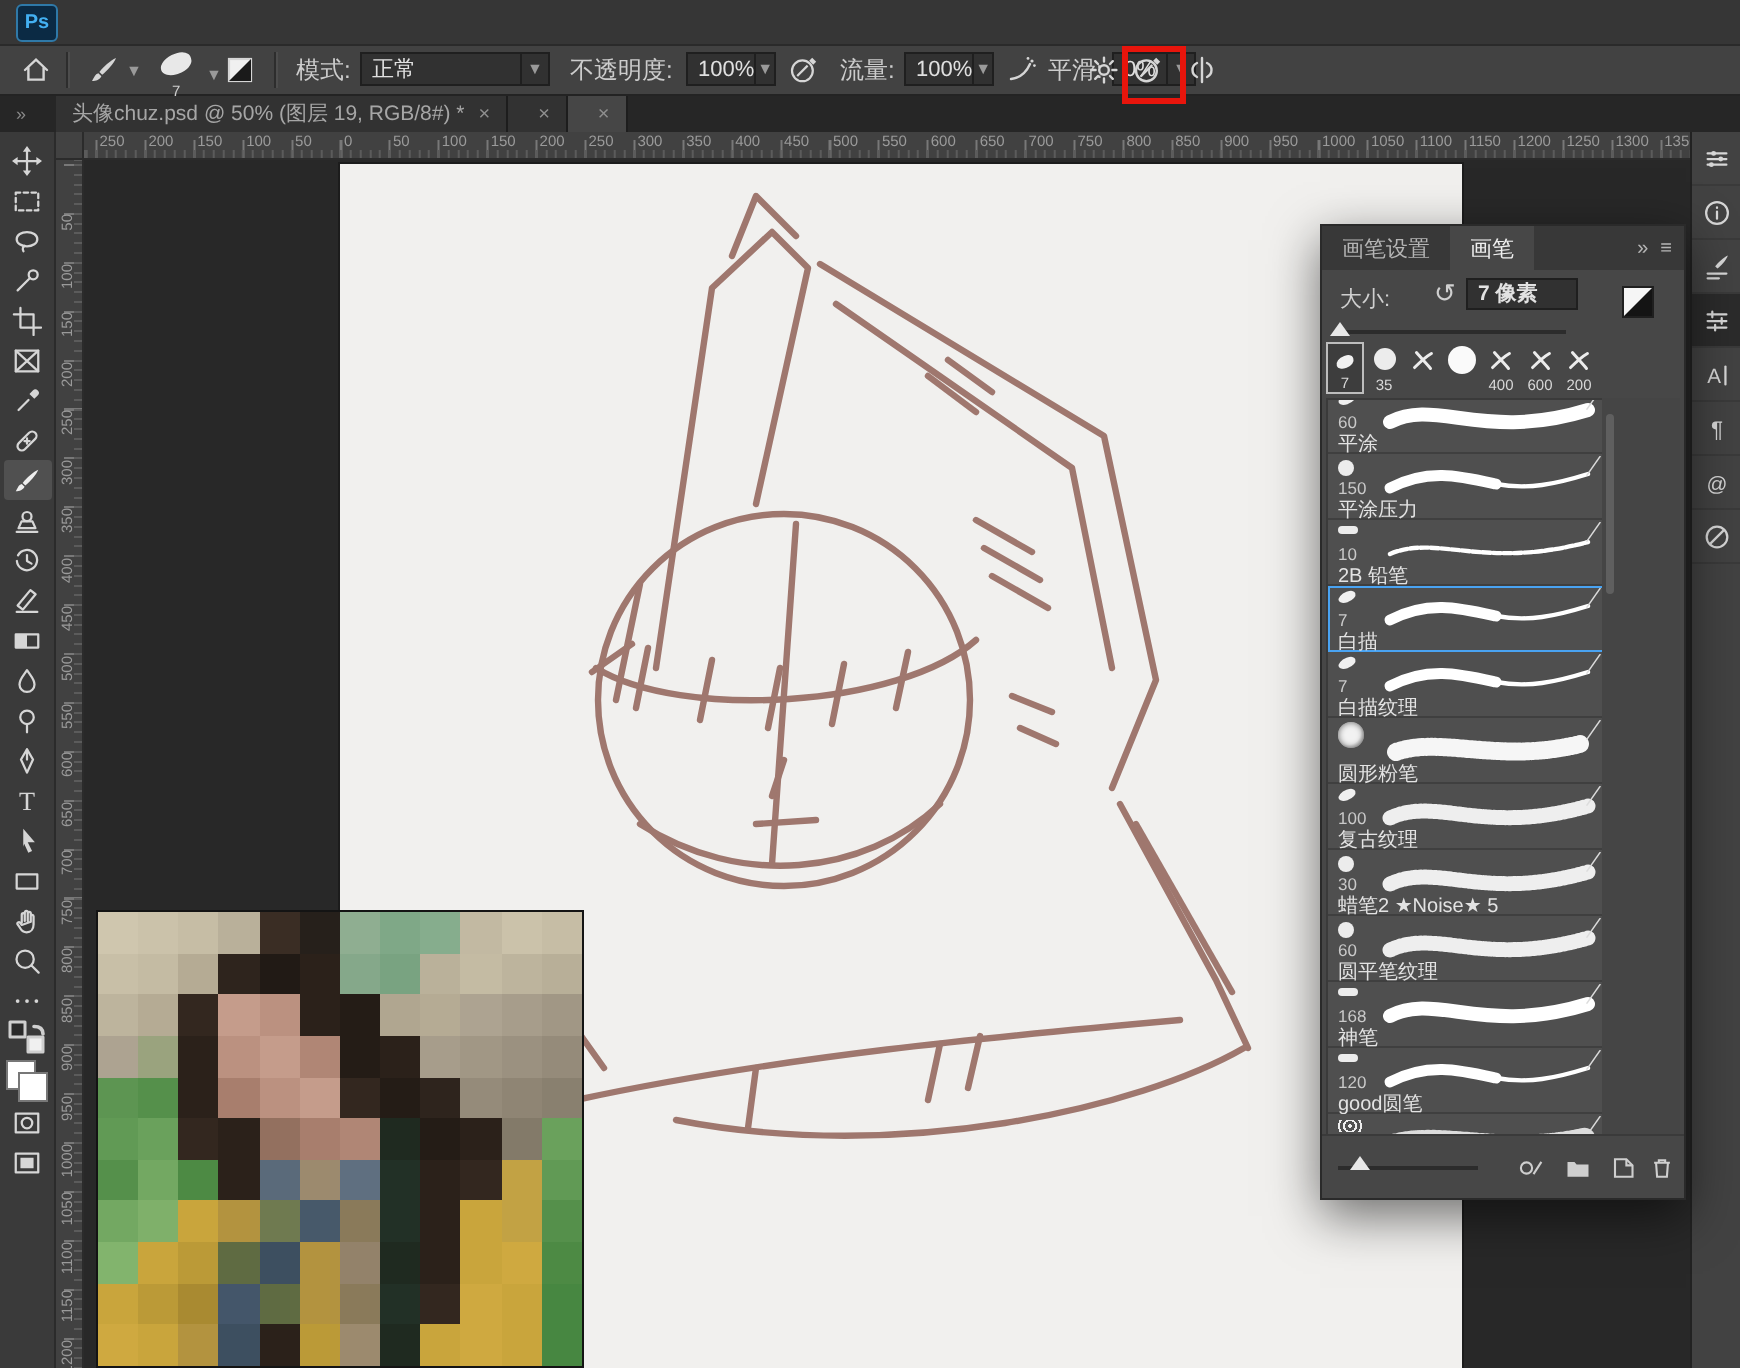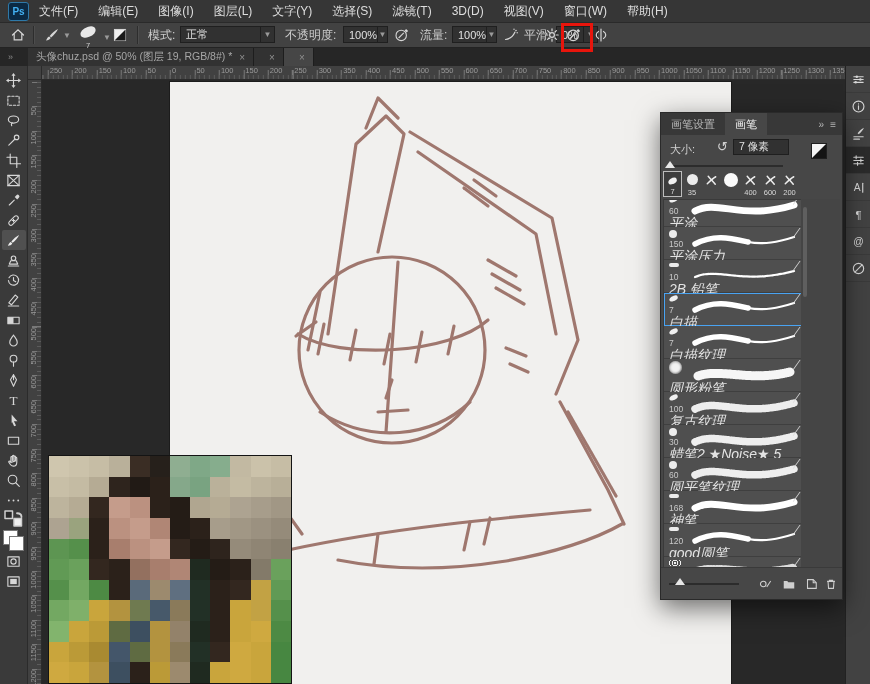--- a/index.html
+++ b/index.html
@@ -73,41 +73,41 @@
   #brush-panel{position:absolute;left:660px;top:46px;width:183px;height:488px;background:#474747;z-index:10;
     box-shadow:0 8px 24px rgba(0,0,0,.55);border:1px solid #2a2a2a;box-sizing:border-box;}
   #bp-header{position:absolute;left:0;top:0;width:100%;height:22px;background:#383838;display:flex;align-items:stretch;}
   .bp-tab{padding:0 10px;font-size:11px;color:#b5b5b5;display:flex;align-items:center;}
   .bp-tab.active{background:#474747;color:#efefef;}
   #bp-header-icons{margin-left:auto;display:flex;align-items:center;color:#b5b5b5;font-size:10px;padding-right:6px;gap:6px;}
   #bp-size-row{position:absolute;left:0;top:22px;width:100%;height:26px;}
   #bp-size-label{position:absolute;left:9px;top:7px;font-size:11px;color:#cfcfcf;}
   #bp-reset{position:absolute;left:56px;top:4px;font-size:13px;color:#cfcfcf;}
   #bp-size-field{position:absolute;left:72px;top:4px;width:56px;height:16px;background:#313131;border:1px solid #1f1f1f;box-sizing:border-box;
-    font-size:10.5px;color:#e2e2e2;display:flex;align-items:center;padding-left:5px;}
+    font-size:10.5px;color:#e2e2e2;display:flex;align-items:center;padding-left:5px;font-weight:bold;}
   #bp-size-pressure{position:absolute;left:150px;top:8px;width:14px;height:14px;border:1px solid #1f1f1f;
     background:linear-gradient(135deg,#f5f5f5 49%,#141414 51%);}
   #bp-slider{position:absolute;left:6px;top:52px;width:116px;height:2px;background:#2c2c2c;}
   .tri-thumb{position:absolute;width:0;height:0;border-left:5px solid transparent;border-right:5px solid transparent;border-bottom:7px solid #e8e8e8;}
   #bp-presets{position:absolute;left:2px;top:58px;width:179px;height:28px;display:flex;}
   .preset-cell{position:relative;width:19px;height:26px;margin-right:0.5px;display:flex;align-items:flex-start;justify-content:center;padding-top:2px;box-sizing:border-box;}
   .preset-cell.sel{border:1px solid #bdbdbd;background:#3d3d3d;}
   .preset-num{position:absolute;bottom:0;left:0;width:100%;text-align:center;font-size:7.5px;color:#d8d8d8;}
   .pg-blob{width:9px;height:6px;background:#f0f0f0;border-radius:60% 40% 55% 45%;transform:rotate(-20deg);margin-top:4px;}
   .pg-dot{width:11px;height:11px;background:#ececec;border-radius:50%;margin-top:1px;}
   .pg-circle{width:14px;height:14px;background:#fafafa;border-radius:50%;}
   .preset-cell svg{width:15px;height:15px;}
 
   #bp-list{position:absolute;left:2px;top:86px;width:140px;height:370px;overflow:hidden;background:#4f4f4f;border:1px solid #3a3a3a;box-sizing:border-box;}
   #bp-gutter{position:absolute;right:2px;top:86px;width:39px;height:370px;background:#454545;}
   #bp-scroll-thumb{position:absolute;left:2px;top:8px;width:4px;height:90px;background:#5f5f5f;border-radius:2px;}
   .brow{position:relative;width:100%;height:33px;border-bottom:1px solid #3f3f3f;box-sizing:border-box;background:#4f4f4f;}
   .brow.sel{outline:1px solid #49a3f2;outline-offset:-1px;}
   .brow .bnum{position:absolute;left:5px;top:12px;font-size:8.5px;color:#c9c9c9;}
-  .brow .bname{position:absolute;left:5px;top:21px;font-size:14px;color:#e3e3e3;white-space:nowrap;font-style:italic;}
+  .brow .bname{position:absolute;left:5px;top:21px;font-size:10px;color:#e3e3e3;white-space:nowrap;}
   .brow .bwave{position:absolute;left:26px;top:0;width:110px;height:33px;}
   .brow .bedit{position:absolute;right:3px;top:1px;font-size:9px;color:#dcdcdc;transform:rotate(8deg);}
   .dab{position:absolute;left:5px;top:3px;}
   .dab-blob{width:9px;height:5px;background:#f0f0f0;border-radius:60% 40% 55% 45%;transform:rotate(-20deg);}
   .dab-dot{width:8px;height:8px;background:#ececec;border-radius:50%;}
   .dab-chisel{width:10px;height:4px;background:#ececec;border-radius:2px;}
   .dab-chalk{width:13px;height:13px;border-radius:50%;top:2px;
     background:radial-gradient(circle at 40% 40%,#f2f2f2 55%,#cccccc 70%,#9a9a9a 100%);box-shadow:inset 0 0 3px #666;}
   .dab-spray{width:12px;height:6px;background:repeating-radial-gradient(circle,#eee 0 1px,transparent 1px 2.5px);}
   #bp-footer{position:absolute;left:0;bottom:0;width:100%;height:32px;background:#474747;border-top:1px solid #3a3a3a;box-sizing:border-box;}
@@ -121,33 +121,20 @@
   .dock-cell.active{background:#2b2b2b;}
   .dock-cell svg{width:15px;height:15px;}
 </style>
 </head>
 <body>
 
 <div id="stage">
 
   <div id="menubar">
     <div id="ps-logo">Ps</div>
-    <div id="menu-items" style="display: flex;">
-        <span class="menu-item">文件(F)</span>
-        <span class="menu-item">编辑(E)</span>
-        <span class="menu-item">图像(I)</span>
-        <span class="menu-item">图层(L)</span>
-        <span class="menu-item">文字(Y)</span>
-        <span class="menu-item">选择(S)</span>
-        <span class="menu-item">滤镜(T)</span>
-        <span class="menu-item">3D(D)</span>
-        <span class="menu-item">视图(V)</span>
-        <span class="menu-item">窗口(W)</span>
-        <span class="menu-item">帮助(H)</span>
-      </div>
   </div>
 
   <div id="optionsbar">
     <div class="ob" style="left:10px;">
         <svg viewBox="0 0 16 16" fill="none" stroke="#d6d6d6" stroke-width="1.2" stroke-linecap="round">
           <path d="M2.5 8L8 2.8 13.5 8M4.2 6.8v6h7.6v-6"></path>
         </svg>
       </div>
     <div class="vsep" style="left:33px;"></div>
     <div class="ob" style="left:44px;">

